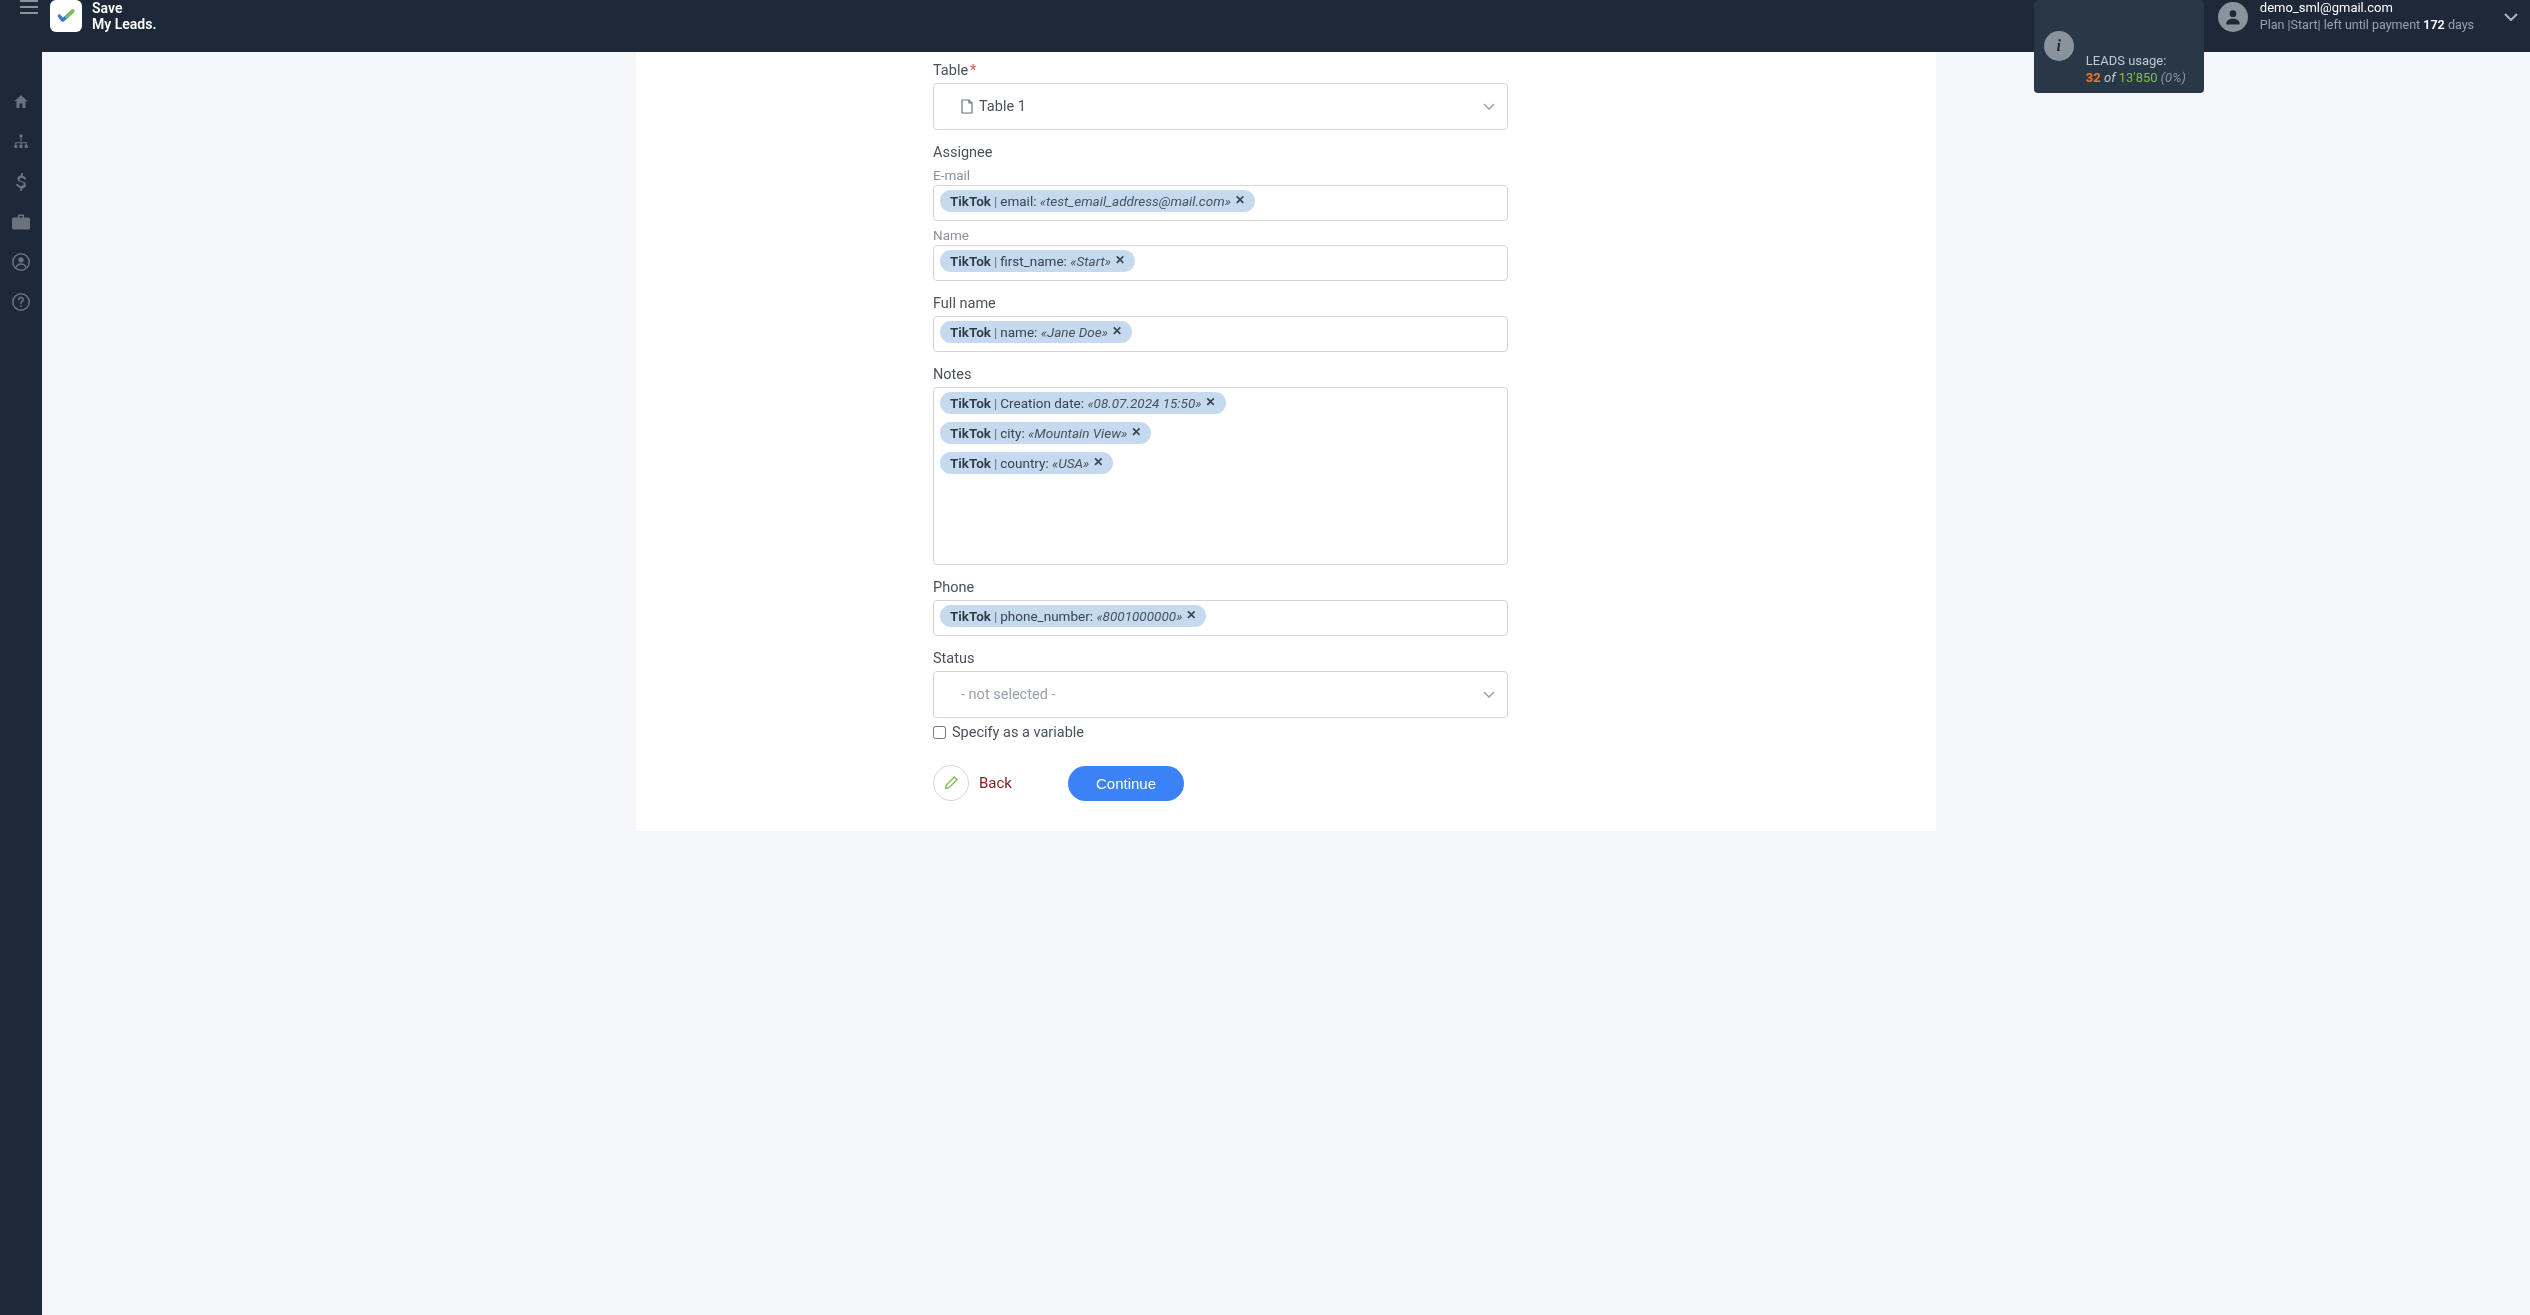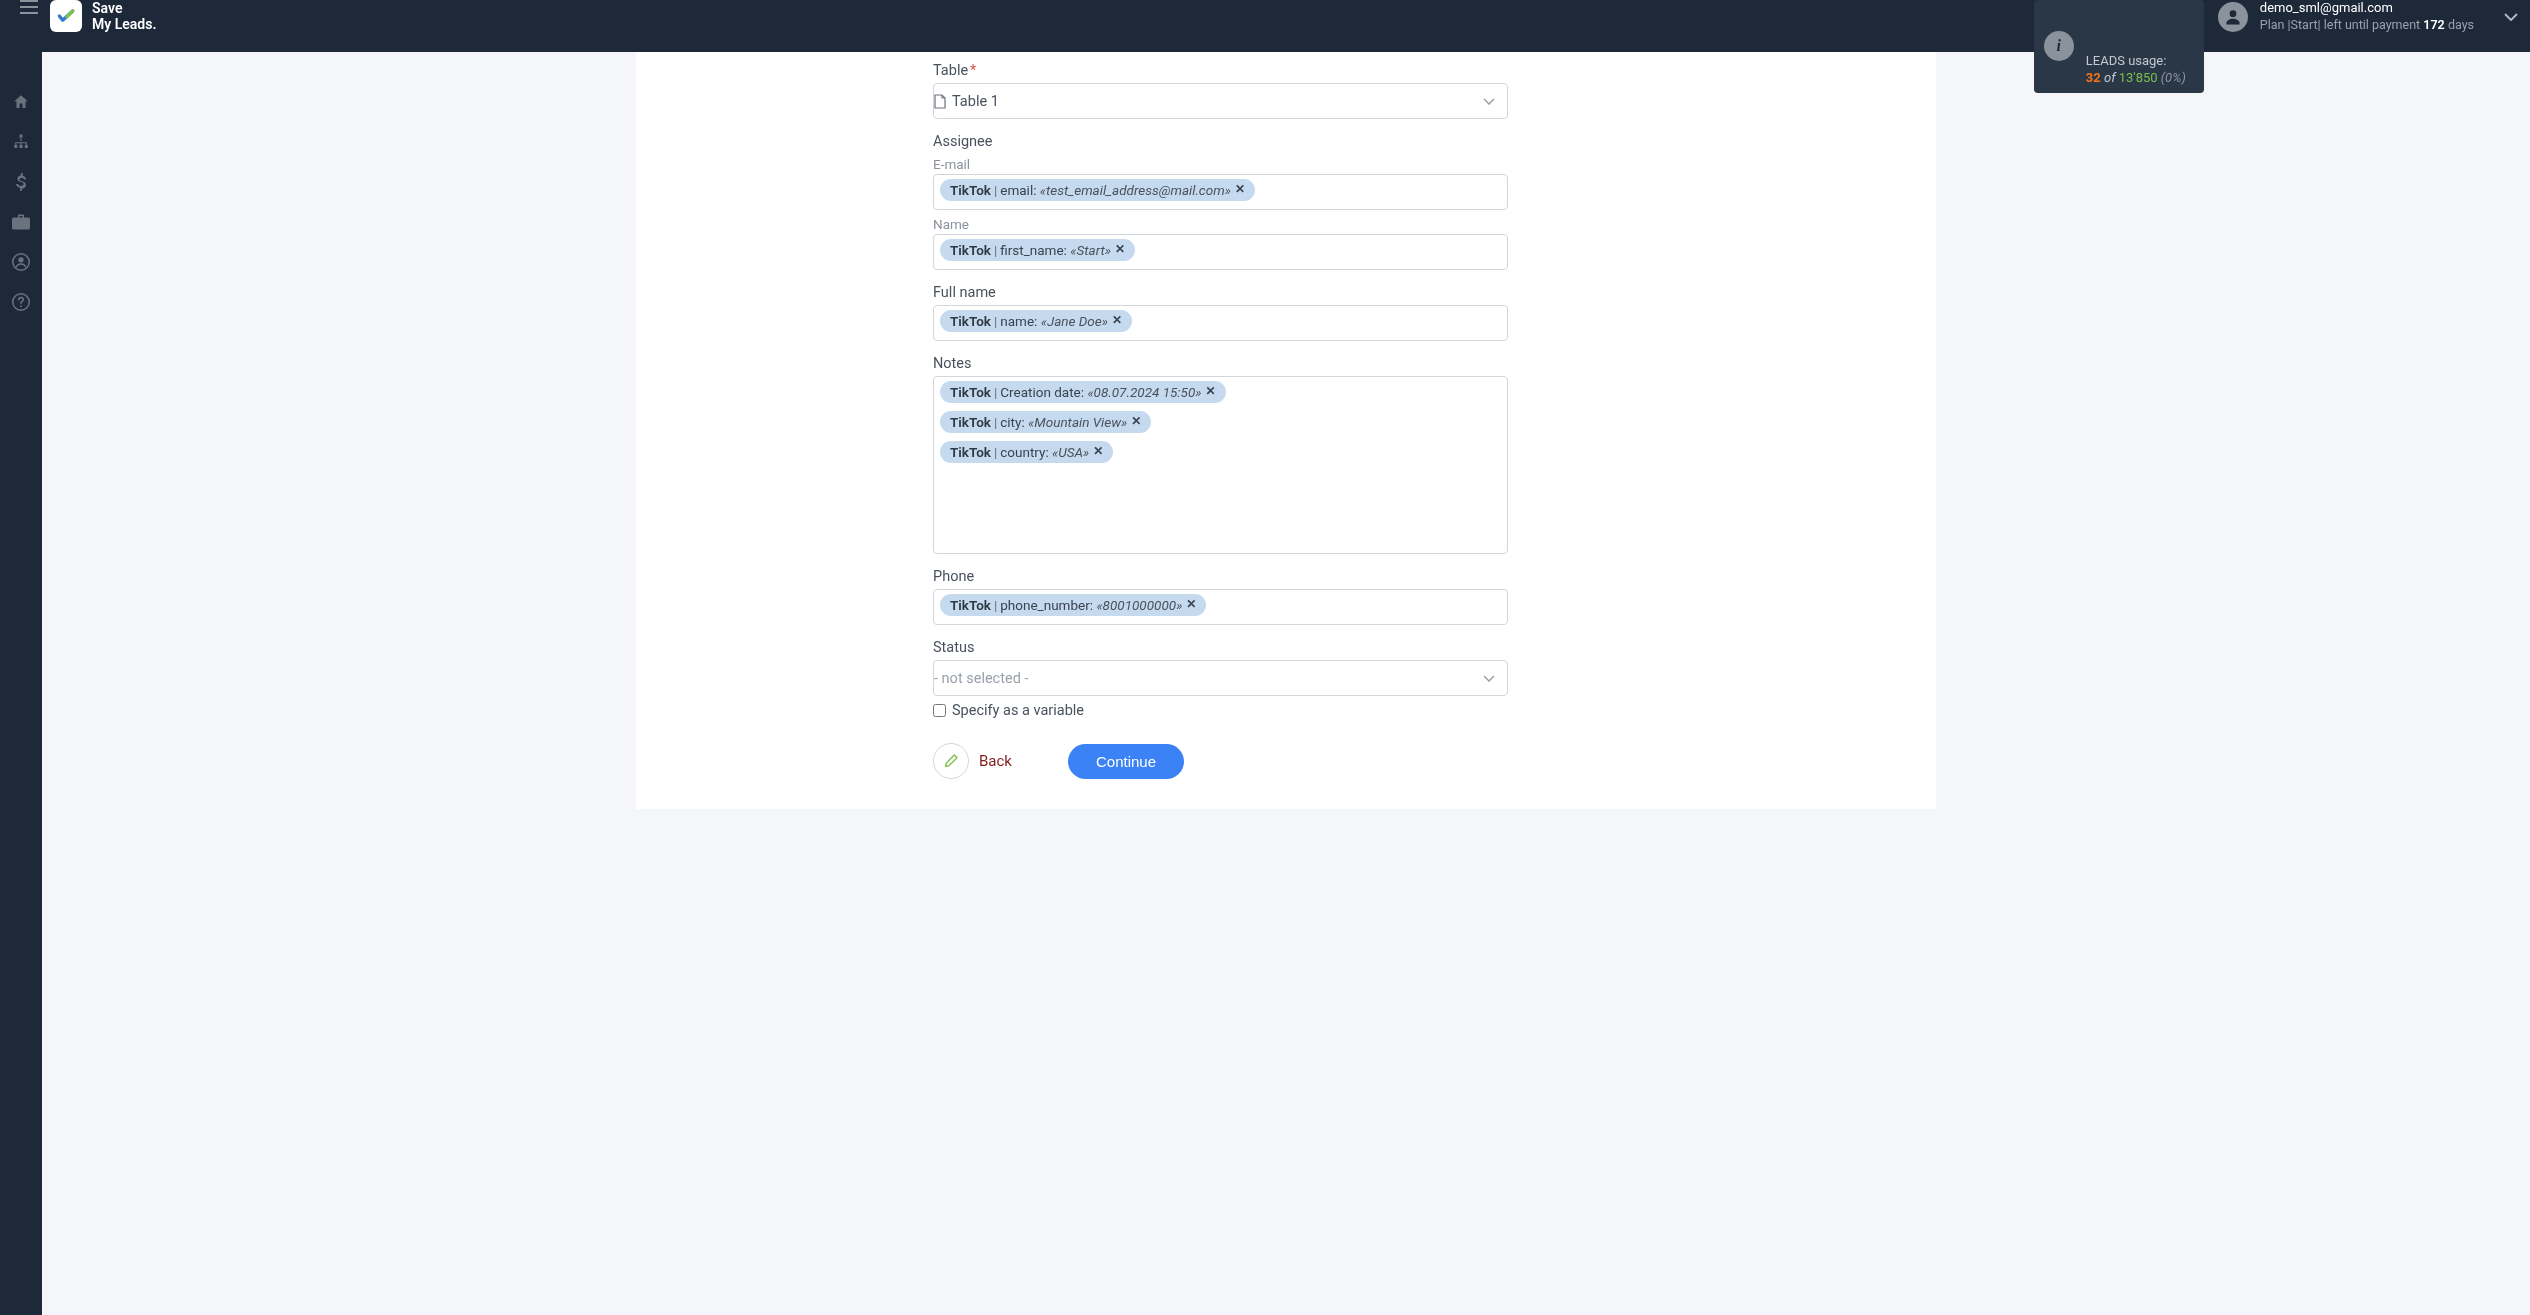--- a/index.html
+++ b/index.html
@@ -151,24 +151,24 @@
     }
     .section-label {
       font-size: 14.5px;
       color: #4a525c;
       margin-top: 14px;
       margin-bottom: 4px;
     }
     .select-box {
       border: 1px solid #d2d6dc;
       border-radius: 4px;
-      height: 36px;
-      display: flex;
-      align-items: center;
-      padding: 0 0;
+      height: 47px;
+      display: flex;
+      align-items: center;
+      padding: 0 27px;
       position: relative;
       cursor: pointer;
     }
     .select-value {
       font-size: 14.5px;
       color: #4a525c;
       display: flex;
       align-items: center;
     }
     .select-value.placeholder { color: #9aa1ab; }

